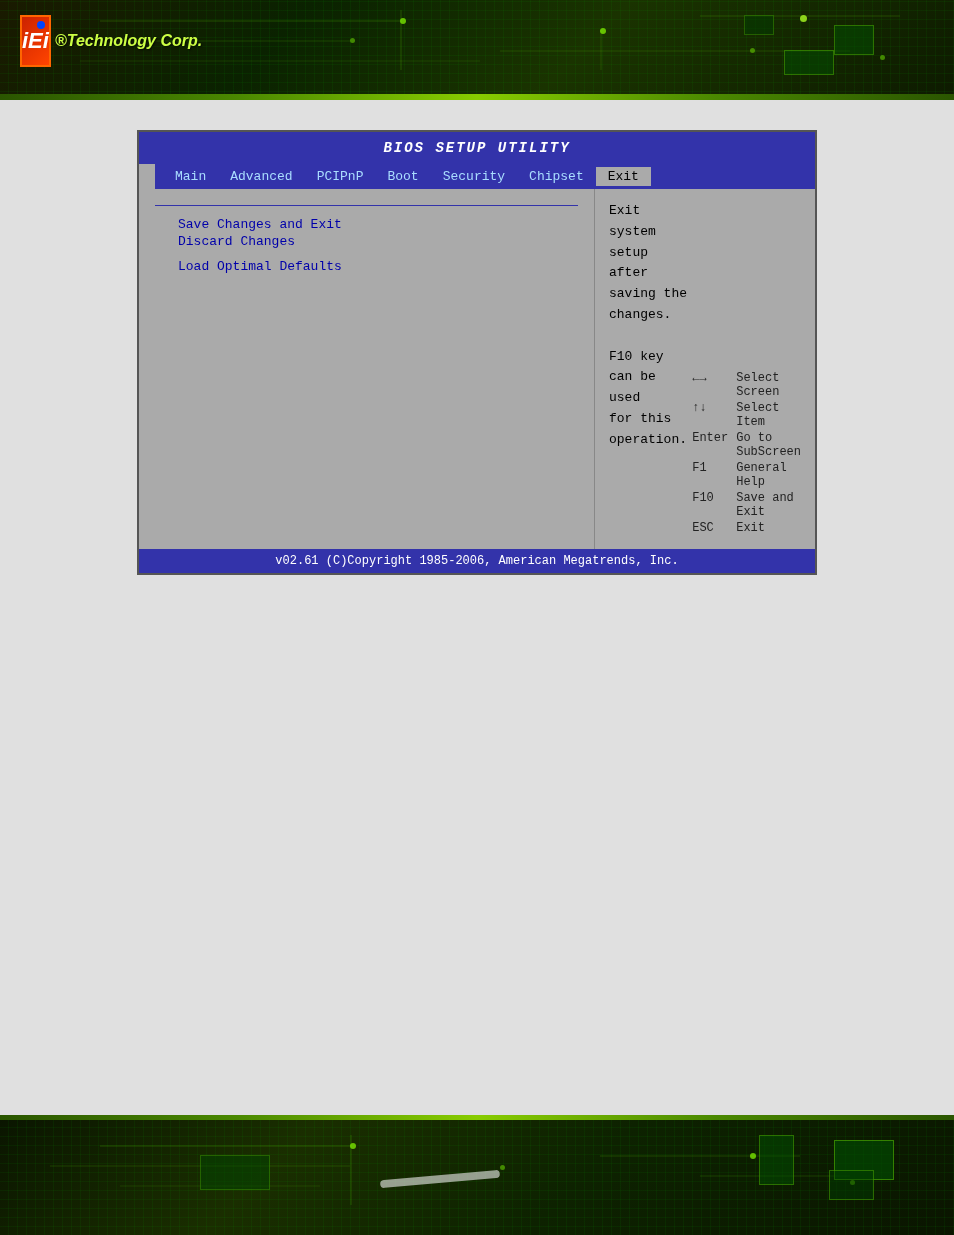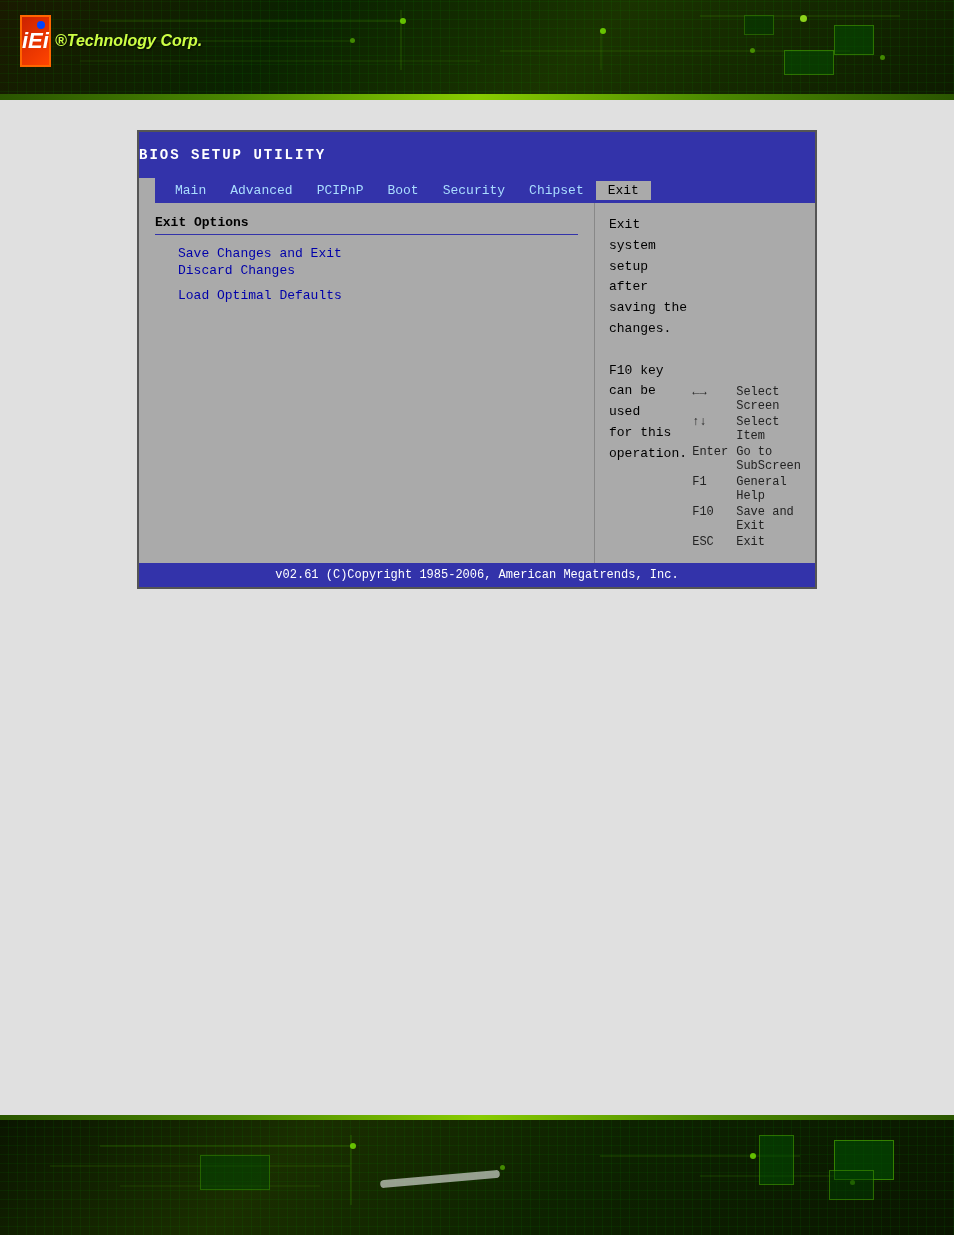--- a/index.html
+++ b/index.html
@@ -97,25 +97,27 @@
     
     .bios-box {
       width: 680px;
       background: #aaaaaa;
       border: 2px solid #555555;
     }
 
     .bios-title-bar {
       background: #3333aa;
       color: #ffffff;
-      padding: 15px 0;
+      text-align: center;
+      padding: 8px 0;
       font-family: 'Courier New', monospace;
       font-size: 14px;
       font-weight: bold;
       letter-spacing: 2px;
+      font-style: italic;
     }
 
     .bios-menu-bar {
       background: #3333aa;
       display: flex;
       align-items: center;
       padding: 3px 8px;
       gap: 0;
       margin-left: 16px;
     }
@@ -315,21 +317,20 @@
       <span class="menu-item">PCIPnP</span>
       <span class="menu-item">Boot</span>
       <span class="menu-item">Security</span>
       <span class="menu-item">Chipset</span>
       <span class="menu-item active">Exit</span>
     </div>
 
     <div class="bios-panel">
 
       <div class="left-panel">
-        <div class="section-title">Exit Options</div>
         <hr class="section-divider">
         <span class="menu-option">Save Changes and Exit</span>
         <span class="menu-option">Discard Changes</span>
         <div class="spacer"></div>
         <span class="menu-option">Load Optimal Defaults</span>
       </div>
 
       <div class="right-panel">
         <div class="right-panel-inner">
           <div class="help-text">

